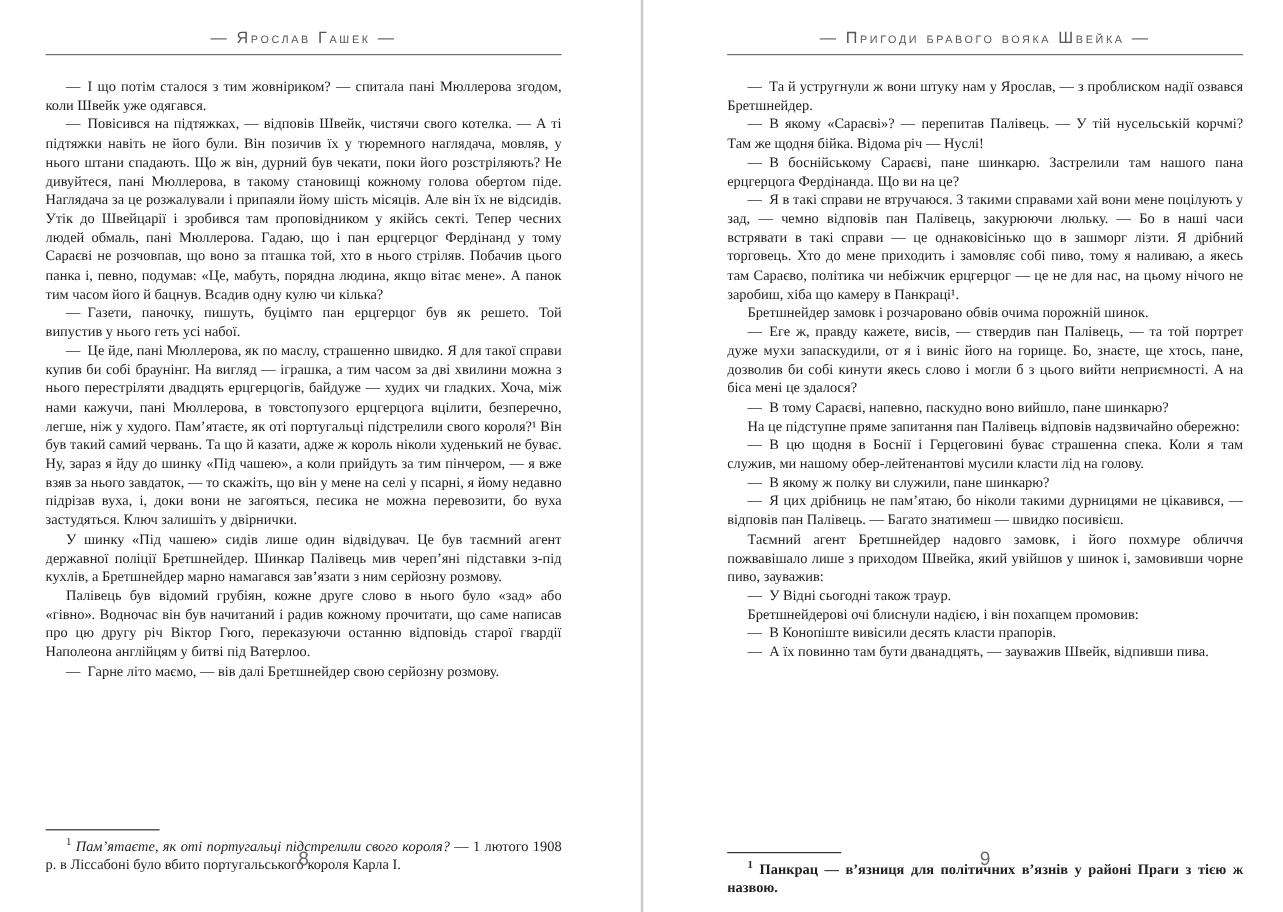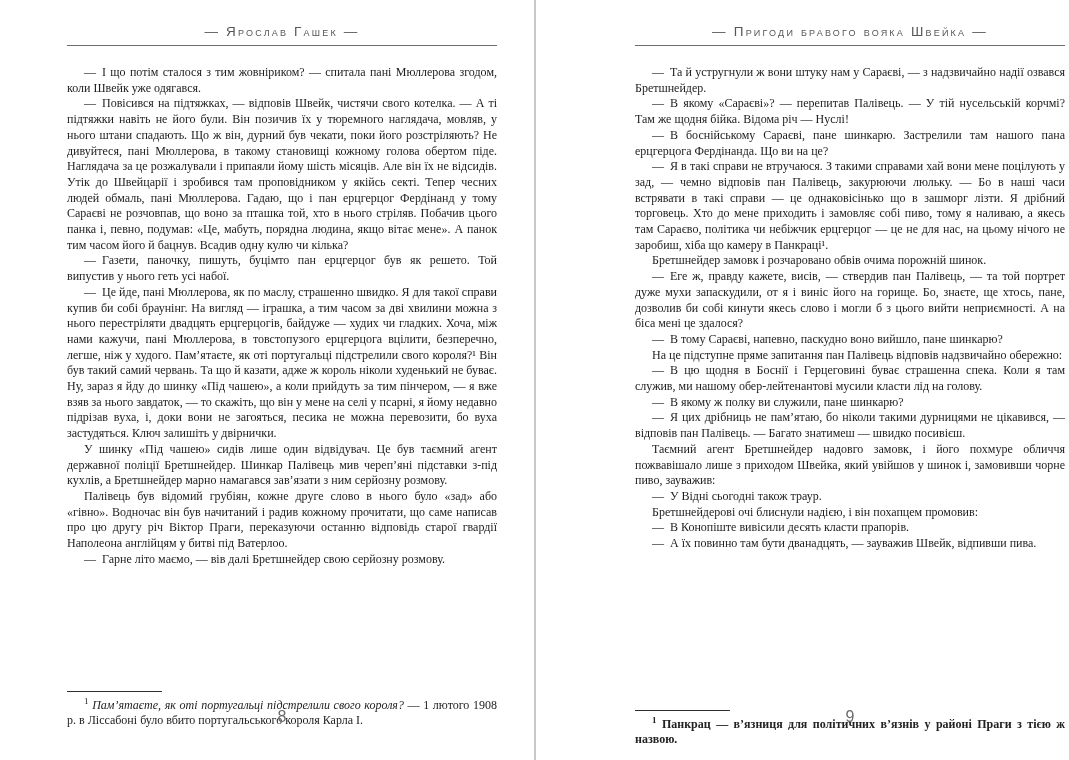--- a/index.html
+++ b/index.html
@@ -8,21 +8,21 @@
     width: 1069px; height: 760px;
     font-family: "Liberation Serif", "DejaVu Serif", serif;
     color: #1c1c1c;
     overflow: hidden;
   }
   .spread { position: relative; width: 1069px; height: 760px; background: #ffffff; }
   .gutter-divider {
     position: absolute; left: 534px; top: 0; width: 2px; height: 760px;
     background: #c9c9c9;
   }
-  .page { position: absolute; top: 0; height: 760px; margin-left: 29px; }
+  .page { position: absolute; top: 0; height: 760px; }
   .page.left  { left: 38px;  width: 430px; }
   .page.right { left: 606px; width: 430px; }
 
   .running-head {
     position: absolute; top: 24px; left: 0; right: 0;
     text-align: center;
     font-family: "Liberation Sans", "DejaVu Sans", sans-serif;
     font-variant: small-caps;
     font-size: 13.5px;
     letter-spacing: 2.2px;
@@ -72,21 +72,21 @@
   <section class="page left">
     <header class="running-head">— Ярослав Гашек —</header>
     <div class="head-rule"></div>
 
     <div class="body-text">
       <p>— І що потім сталося з тим жовніриком? — спитала пані Мюллерова згодом, коли Швейк уже одягався.</p>
       <p>— Повісився на підтяжках, — відповів Швейк, чистячи свого котелка. — А ті підтяжки навіть не його були. Він позичив їх у тюремного наглядача, мовляв, у нього штани спадають. Що ж він, дурний був чекати, поки його розстріляють? Не дивуйтеся, пані Мюллерова, в такому становищі кожному голова обертом піде. Наглядача за це розжалували і припаяли йому шість місяців. Але він їх не відсидів. Утік до Швейцарії і зробився там проповідником у якійсь секті. Тепер чесних людей обмаль, пані Мюллерова. Гадаю, що і пан ерцгерцог Фердінанд у тому Сараєві не розчовпав, що воно за пташка той, хто в нього стріляв. Побачив цього панка і, певно, подумав: «Це, мабуть, порядна людина, якщо вітає мене». А панок тим часом його й бацнув. Всадив одну кулю чи кілька?</p>
       <p>— Газети, паночку, пишуть, буцімто пан ерцгерцог був як решето. Той випустив у нього геть усі набої.</p>
       <p>— Це йде, пані Мюллерова, як по маслу, страшенно швидко. Я для такої справи купив би собі браунінг. На вигляд — іграшка, а тим часом за дві хвилини можна з нього перестріляти двадцять ерцгерцогів, байдуже — худих чи гладких. Хоча, між нами кажучи, пані Мюллерова, в товстопузого ерцгерцога вцілити, безперечно, легше, ніж у худого. Пам’ятаєте, як оті португальці підстрелили свого короля?¹ Він був такий самий червань. Та що й казати, адже ж король ніколи худенький не буває. Ну, зараз я йду до шинку «Під чашею», а коли прийдуть за тим пінчером, — я вже взяв за нього завдаток, — то скажіть, що він у мене на селі у псарні, я йому недавно підрізав вуха, і, доки вони не загояться, песика не можна перевозити, бо вуха застудяться. Ключ залишіть у двірнички.</p>
       <p>У шинку «Під чашею» сидів лише один відвідувач. Це був таємний агент державної поліції Бретшнейдер. Шинкар Палівець мив череп’яні підставки з-під кухлів, а Бретшнейдер марно намагався зав’язати з ним серйозну розмову.</p>
-      <p>Палівець був відомий грубіян, кожне друге слово в нього було «зад» або «гівно». Водночас він був начитаний і радив кожному прочитати, що саме написав про цю другу річ Віктор Праги, переказуючи останню відповідь старої гвардії Наполеона англійцям у битві під Ватерлоо.</p>
+      <p>Палівець був відомий грубіян, кожне друге слово в нього було «зад» або «гівно». Водночас він був начитаний і радив кожному прочитати, що саме написав про цю другу річ Віктор Гюго, переказуючи останню відповідь старої гвардії Наполеона англійцям у битві під Ватерлоо.</p>
       <p>— Гарне літо маємо, — вів далі Бретшнейдер свою серйозну розмову.</p>
 
     </div>
 
     <div class="footnote">
       <div class="fn-rule"></div>
       <p>
         <sup>1</sup>
         <span class="it">Пам’ятаєте, як оті португальці підстрелили свого короля?</span><span> — 1 лютого 1908 р. в Ліссабоні було вбито португальського короля Карла I.</span>
       </p>
@@ -95,21 +95,21 @@
     <div class="folio">8</div>
   </section>
 
   <div class="gutter-divider"></div>
 
   <section class="page right">
     <header class="running-head">— Пригоди бравого вояка Швейка —</header>
     <div class="head-rule"></div>
 
     <div class="body-text">
-      <p>— Та й устругнули ж вони штуку нам у Сараєві, — з надзвичайно надії озвався Бретшнейдер.</p>
+      <p>— Та й устругнули ж вони штуку нам у Ярослав, — з проблиском надії озвався Бретшнейдер.</p>
       <p>— В якому «Сараєві»? — перепитав Палівець. — У тій нусельській корчмі? Там же щодня бійка. Відома річ — Нуслі!</p>
       <p>— В боснійському Сараєві, пане шинкарю. Застрелили там нашого пана ерцгерцога Фердінанда. Що ви на це?</p>
       <p>— Я в такі справи не втручаюся. З такими справами хай вони мене поцілують у зад, — чемно відповів пан Палівець, закурюючи люльку. — Бо в наші часи встрявати в такі справи — це однаковісінько що в зашморг лізти. Я дрібний торговець. Хто до мене приходить і замовляє собі пиво, тому я наливаю, а якесь там Сараєво, політика чи небіжчик ерцгерцог — це не для нас, на цьому нічого не заробиш, хіба що камеру в Панкраці¹.</p>
       <p>Бретшнейдер замовк і розчаровано обвів очима порожній шинок.</p>
       <p>— Еге ж, правду кажете, висів, — ствердив пан Палівець, — та той портрет дуже мухи запаскудили, от я і виніс його на горище. Бо, знаєте, ще хтось, пане, дозволив би собі кинути якесь слово і могли б з цього вийти неприємності. А на біса мені це здалося?</p>
       <p>— В тому Сараєві, напевно, паскудно воно вийшло, пане шинкарю?</p>
       <p>На це підступне пряме запитання пан Палівець відповів надзвичайно обережно:</p>
       <p>— В цю щодня в Боснії і Герцеговині буває страшенна спека. Коли я там служив, ми нашому обер-лейтенантові мусили класти лід на голову.</p>
       <p>— В якому ж полку ви служили, пане шинкарю?</p>
       <p>— Я цих дрібниць не пам’ятаю, бо ніколи такими дурницями не цікавився, — відповів пан Палівець. — Багато знатимеш — швидко посивієш.</p>

